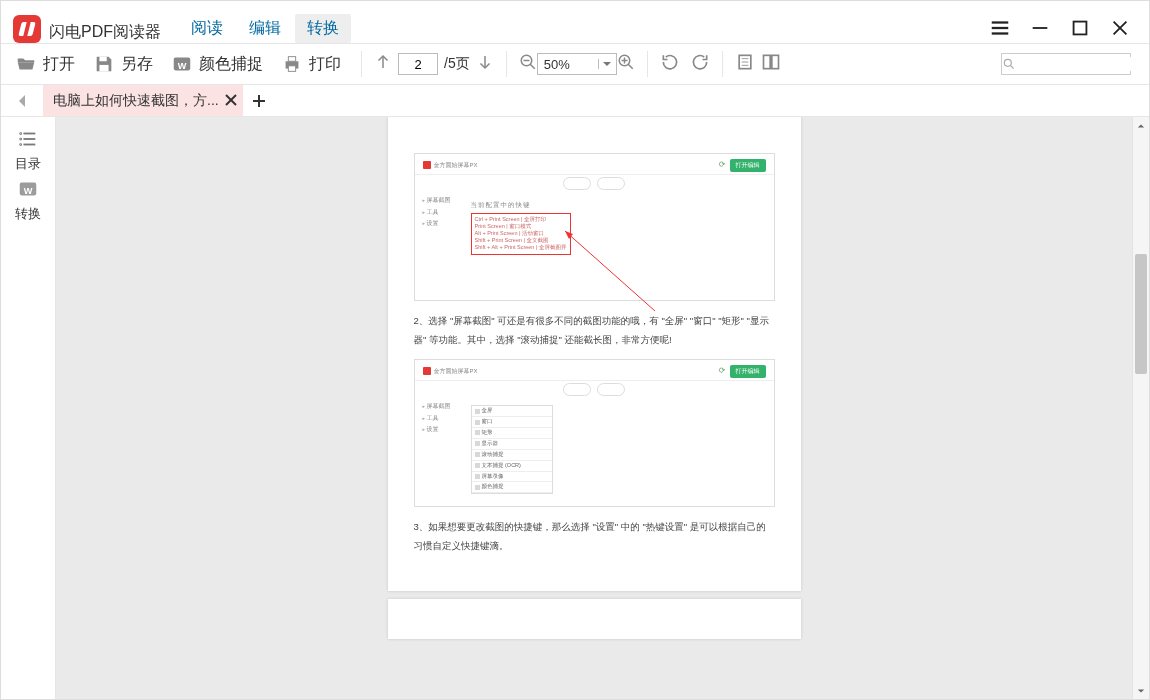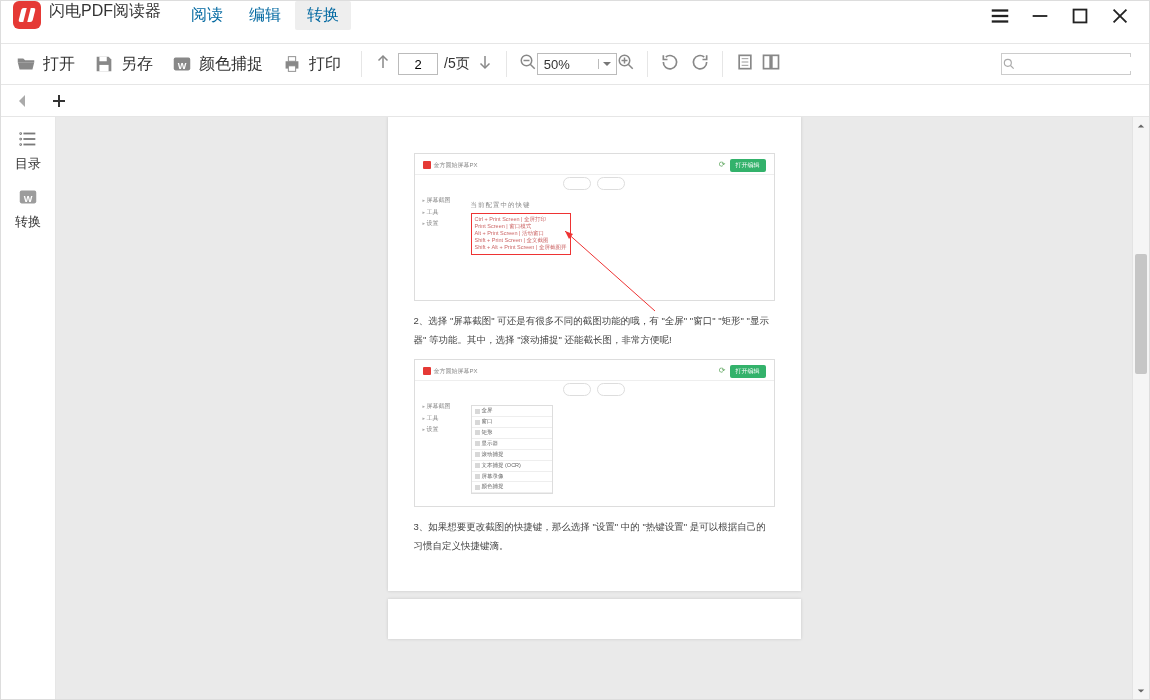--- a/index.html
+++ b/index.html
@@ -1,19 +1,19 @@
 <!DOCTYPE html>
 <html><head>
 <meta charset="utf-8">
 <style>
   * { box-sizing: border-box; margin: 0; padding: 0; font-family: "Microsoft YaHei", "Segoe UI", sans-serif; }
   body { width: 1150px; height: 700px; background: #fff; overflow: hidden; display: flex; flex-direction: column; border: 1px solid #ddd; }
 
   
-  .title-bar { height: 42px; display: flex; align-items: flex-start; padding: 0 6px; }
+  .title-bar { height: 42px; display: flex; align-items: flex-end; padding: 0 6px; }
   .app-logo { width: 28px; height: 28px; background: #e53935; border-radius: 6px; margin: 0 8px 0 6px; position: relative; display:flex; align-items:center; justify-content:center; }
   .app-logo::before { content:""; position:absolute; width:14px; height:14px; background:#fff; border-radius:2px; transform: skewX(-14deg); }
   .app-logo::after  { content:""; position:absolute; width:4px; height:14px; background:#e53935; left:12px; transform: skewX(-14deg);}
   .app-title { font-size: 16px; font-weight: 500; color:#333; }
   .mode-tabs { display:flex; margin-left: 18px; gap: 2px; }
   .mode-tab { padding: 4px 12px; font-size: 16px; color:#0369a1; border-radius:2px; }
   .mode-tab.active { background:#eee; }
   .win-controls { margin-left:auto; display:flex; align-items:center; gap:10px; padding-right:8px; }
   .win-btn { width:30px; height:30px; display:flex; align-items:center; justify-content:center; color:#222; }
   .win-btn svg { width:22px; height:22px; stroke:#222; fill:none; stroke-width:2; }
@@ -49,21 +49,21 @@
   .tabstrip { height:32px; display:flex; align-items:stretch; border-bottom:1px solid #e6e6e6; }
   .tab-nav-btn { width:42px; display:flex; align-items:center; justify-content:center; }
   .tab-nav-btn svg { width:10px; height:14px; fill:#aaa; }
   .doc-tab { display:flex; align-items:center; background:#fbe3e3; padding:0 6px 0 10px; max-width:200px; gap:6px; font-size:14px; color:#333; }
   .doc-tab .close svg { width:12px; height:12px; stroke:#333; stroke-width:2; fill:none; }
   .add-tab { width:32px; display:flex; align-items:center; justify-content:center; }
   .add-tab svg { width:14px; height:14px; stroke:#333; stroke-width:2; fill:none; }
 
   
   .body { flex:1; display:flex; min-height:0; }
-  .sidebar { width:55px; border-right:1px solid #e6e6e6; display:flex; flex-direction:column; align-items:center; padding-top:10px; gap:12px; }
+  .sidebar { width:55px; border-right:1px solid #e6e6e6; display:flex; flex-direction:column; align-items:center; padding-top:10px; gap:4px; }
   .side-item { display:flex; flex-direction:column; align-items:center; gap:4px; font-size:13px; color:#333; }
   .side-item .sicon { width:24px; height:24px; display:flex; align-items:center; justify-content:center; }
   .side-item svg { width:22px; height:22px; }
 
   .viewer { flex:1; background:#eaeaea; display:flex; justify-content:center; overflow-y:auto; position:relative; }
   .viewer-inner { padding: 0 0 4px 0; }
   .page { width:413px; background:#fff; box-shadow:0 0 3px rgba(0,0,0,.15); margin-bottom:8px; padding:36px 26px 26px 26px; font-size:9px; color:#555; line-height:1.8; }
   .page .screenshot { border:1px solid #ddd; position:relative; background:#fff; padding:4px 8px; }
   .page .ss-hdr { display:flex; justify-content:space-between; align-items:center; font-size:6px; color:#888; }
   .ss-hdr .lk { display:flex; align-items:center; gap:3px; }
@@ -248,20 +248,27 @@
   </div>
   <div style="width:10px"></div>
 </div>
 
 <div class="tabstrip">
   <div class="tab-nav-btn">
       <svg viewBox="0 0 10 14">
         <path d="M8 1L2 7l6 6z"></path>
       </svg>
     </div>
+  <div class="doc-tab">
+    <span>电脑上如何快速截图，方...</span>
+    <span class="close"><svg viewBox="0 0 12 12">
+          <line x1="1" y1="1" x2="11" y2="11"></line>
+          <line x1="11" y1="1" x2="1" y2="11"></line>
+        </svg></span>
+  </div>
   <div class="add-tab">
       <svg viewBox="0 0 14 14">
         <line x1="7" y1="1" x2="7" y2="13"></line>
         <line x1="1" y1="7" x2="13" y2="7"></line>
       </svg>
     </div>
 </div>
 
 <div class="body">
 

